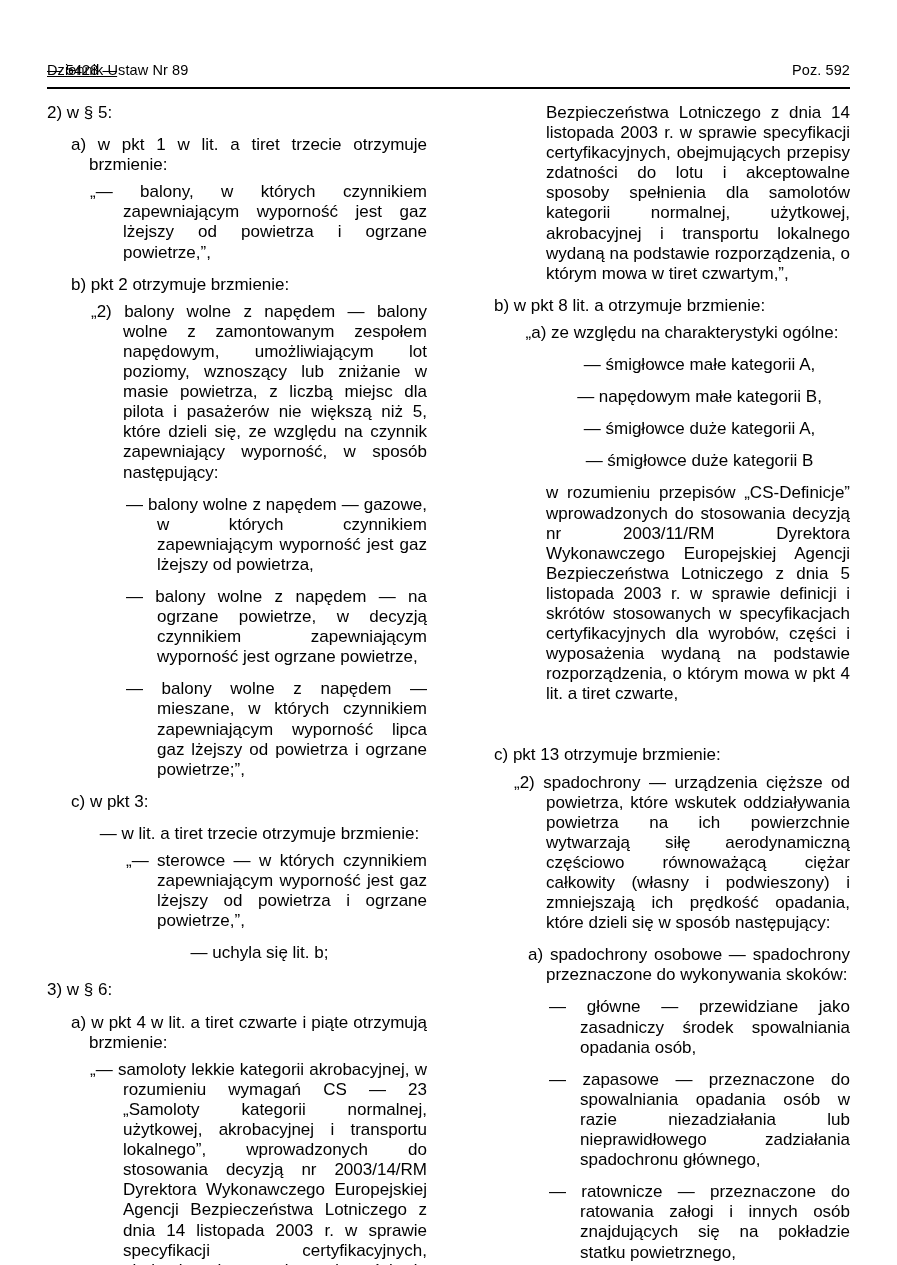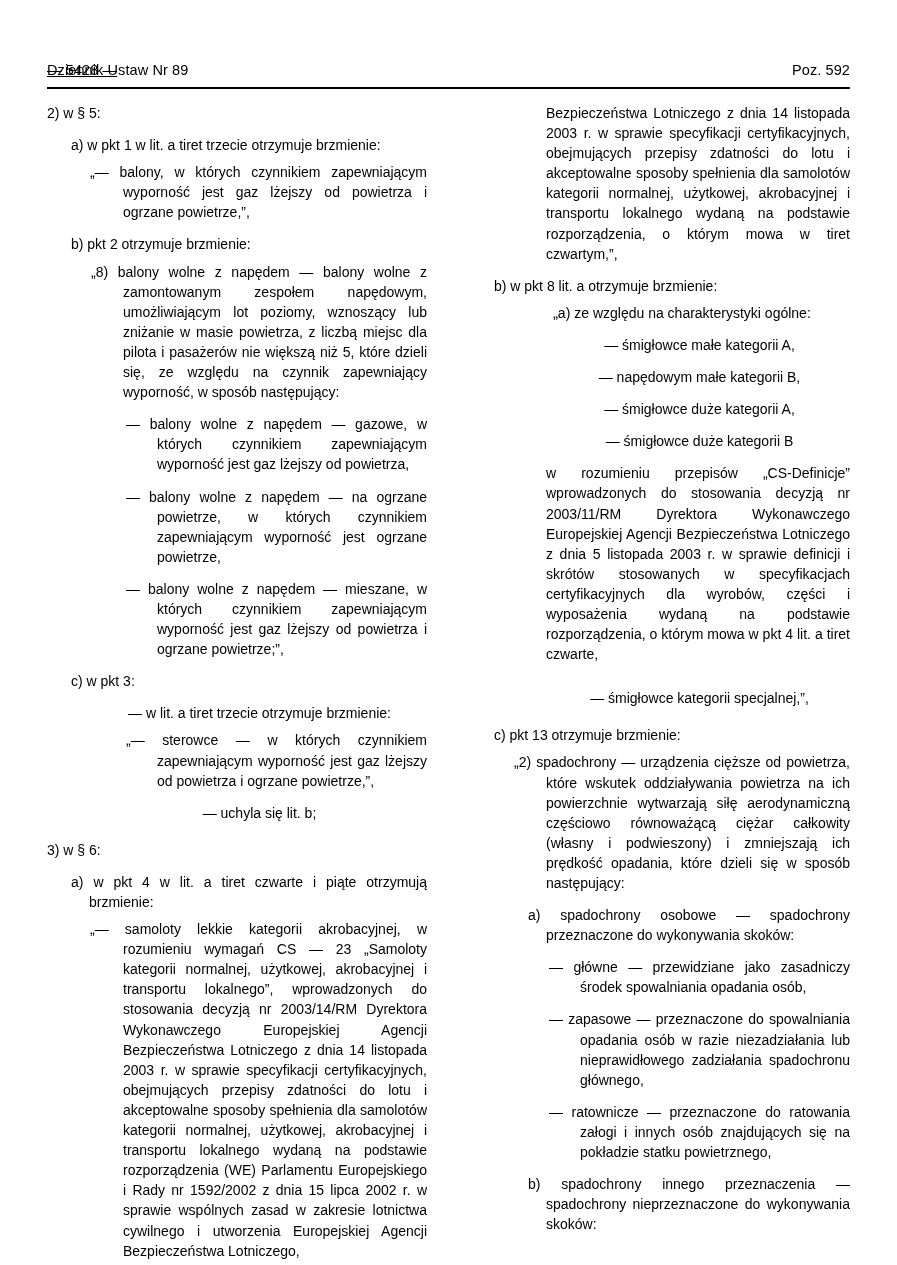--- a/index.html
+++ b/index.html
@@ -63,21 +63,21 @@
     position: absolute;
     top: 0;
     width: 380px;
   }
   .col-left  { left: 0px; }
   .col-right { left: 423px; }
 
   
   p {
     margin: 0;
-    font-size: 14px;
+    font-size: 17px;
     line-height: 20.1px;
     text-align: justify;
     text-justify: inter-word;
     hyphens: none;
     word-spacing: 0px;
   }
   p.nj { text-align: center; }
 
   
   .gap-s  { height: 7px; }
@@ -109,27 +109,27 @@
 
     <div class="col col-left">
       <p class="ind-num">2) w § 5:</p>
       <div class="gap-m"></div>
       <p class="ind-let">a) w pkt 1 w lit. a tiret trzecie otrzymuje brzmienie:</p>
       <div class="gap-s"></div>
       <p class="ind-quote">„— balony, w których czynnikiem zapewniającym wyporność jest gaz lżejszy od powietrza i ogrzane powietrze,”,</p>
       <div class="gap-m"></div>
       <p class="ind-let">b) pkt 2 otrzymuje brzmienie:</p>
       <div class="gap-s"></div>
-      <p class="ind-q2">„8) balony wolne z napędem — balony wolne z zamontowanym zespołem napędowym, umożliwiającym lot poziomy, wznoszący lub zniżanie w masie powietrza, z liczbą miejsc dla pilota i pasażerów nie większą niż 5, które dzieli się, ze względu na czynnik zapewniający wyporność, w sposób następujący:</p>
+      <p class="ind-q2">„2) balony wolne z napędem — balony wolne z zamontowanym zespołem napędowym, umożliwiającym lot poziomy, wznoszący lub zniżanie w masie powietrza, z liczbą miejsc dla pilota i pasażerów nie większą niż 5, które dzieli się, ze względu na czynnik zapewniający wyporność, w sposób następujący:</p>
       <div class="gap-m"></div>
       <p class="ind-dash1">— balony wolne z napędem — gazowe, w których czynnikiem zapewniającym wyporność jest gaz lżejszy od powietrza,</p>
       <div class="gap-m"></div>
-      <p class="ind-dash1">— balony wolne z napędem — na ogrzane powietrze, w których czynnikiem zapewniającym wyporność jest ogrzane powietrze,</p>
+      <p class="ind-dash1">— balony wolne z napędem — na ogrzane powietrze, w decyzją czynnikiem zapewniającym wyporność jest ogrzane powietrze,</p>
       <div class="gap-m"></div>
-      <p class="ind-dash1">— balony wolne z napędem — mieszane, w których czynnikiem zapewniającym wyporność jest gaz lżejszy od powietrza i ogrzane powietrze;”,</p>
+      <p class="ind-dash1">— balony wolne z napędem — mieszane, w których czynnikiem zapewniającym wyporność lipca gaz lżejszy od powietrza i ogrzane powietrze;”,</p>
       <div class="gap-m"></div>
       <p class="ind-let">c) w pkt 3:</p>
       <div class="gap-m"></div>
       <p class="ind-dash0 nj">— w lit. a tiret trzecie otrzymuje brzmienie:</p>
       <div class="gap-s"></div>
       <p class="ind-dash1">„— sterowce — w których czynnikiem zapewniającym wyporność jest gaz lżejszy od powietrza i ogrzane powietrze,”,</p>
       <div class="gap-m"></div>
       <p class="ind-dash0 nj">— uchyla się lit. b;</p>
       <div class="gap-l"></div>
       <p class="ind-num">3) w § 6:</p>
@@ -151,21 +151,20 @@
       <div class="gap-m"></div>
       <p class="ind-dash1 nj">— napędowym małe kategorii B,</p>
       <div class="gap-m"></div>
       <p class="ind-dash1 nj">— śmigłowce duże kategorii A,</p>
       <div class="gap-m"></div>
       <p class="ind-dash1 nj">— śmigłowce duże kategorii B</p>
       <div class="gap-m"></div>
       <p class="ind-plain">w rozumieniu przepisów „CS-Definicje” wprowadzonych do stosowania decyzją nr 2003/11/RM Dyrektora Wykonawczego Europejskiej Agencji Bezpieczeństwa Lotniczego z dnia 5 listopada 2003 r. w sprawie definicji i skrótów stosowanych w specyfikacjach certyfikacyjnych dla wyrobów, części i wyposażenia wydaną na podstawie rozporządzenia, o którym mowa w pkt 4 lit. a tiret czwarte,</p>
       <div class="gap-m"></div>
       <div class="gap-m"></div>
-      <p class="ind-dash1 nj">— śmigłowce kategorii specjalnej,”,</p>
       <div class="gap-l"></div>
       <p class="ind-let">c) pkt 13 otrzymuje brzmienie:</p>
       <div class="gap-s"></div>
       <p class="ind-q2">„2) spadochrony — urządzenia cięższe od powietrza, które wskutek oddziaływania powietrza na ich powierzchnie wytwarzają siłę aerodynamiczną częściowo równoważącą ciężar całkowity (własny i podwieszony) i zmniejszają ich prędkość opadania, które dzieli się w sposób następujący:</p>
       <div class="gap-m"></div>
       <p class="ind-letb">a) spadochrony osobowe — spadochrony przeznaczone do wykonywania skoków:</p>
       <div class="gap-m"></div>
       <p class="ind-dash2">— główne — przewidziane jako zasadniczy środek spowalniania opadania osób,</p>
       <div class="gap-m"></div>
       <p class="ind-dash2">— zapasowe — przeznaczone do spowalniania opadania osób w razie niezadziałania lub nieprawidłowego zadziałania spadochronu głównego,</p>

